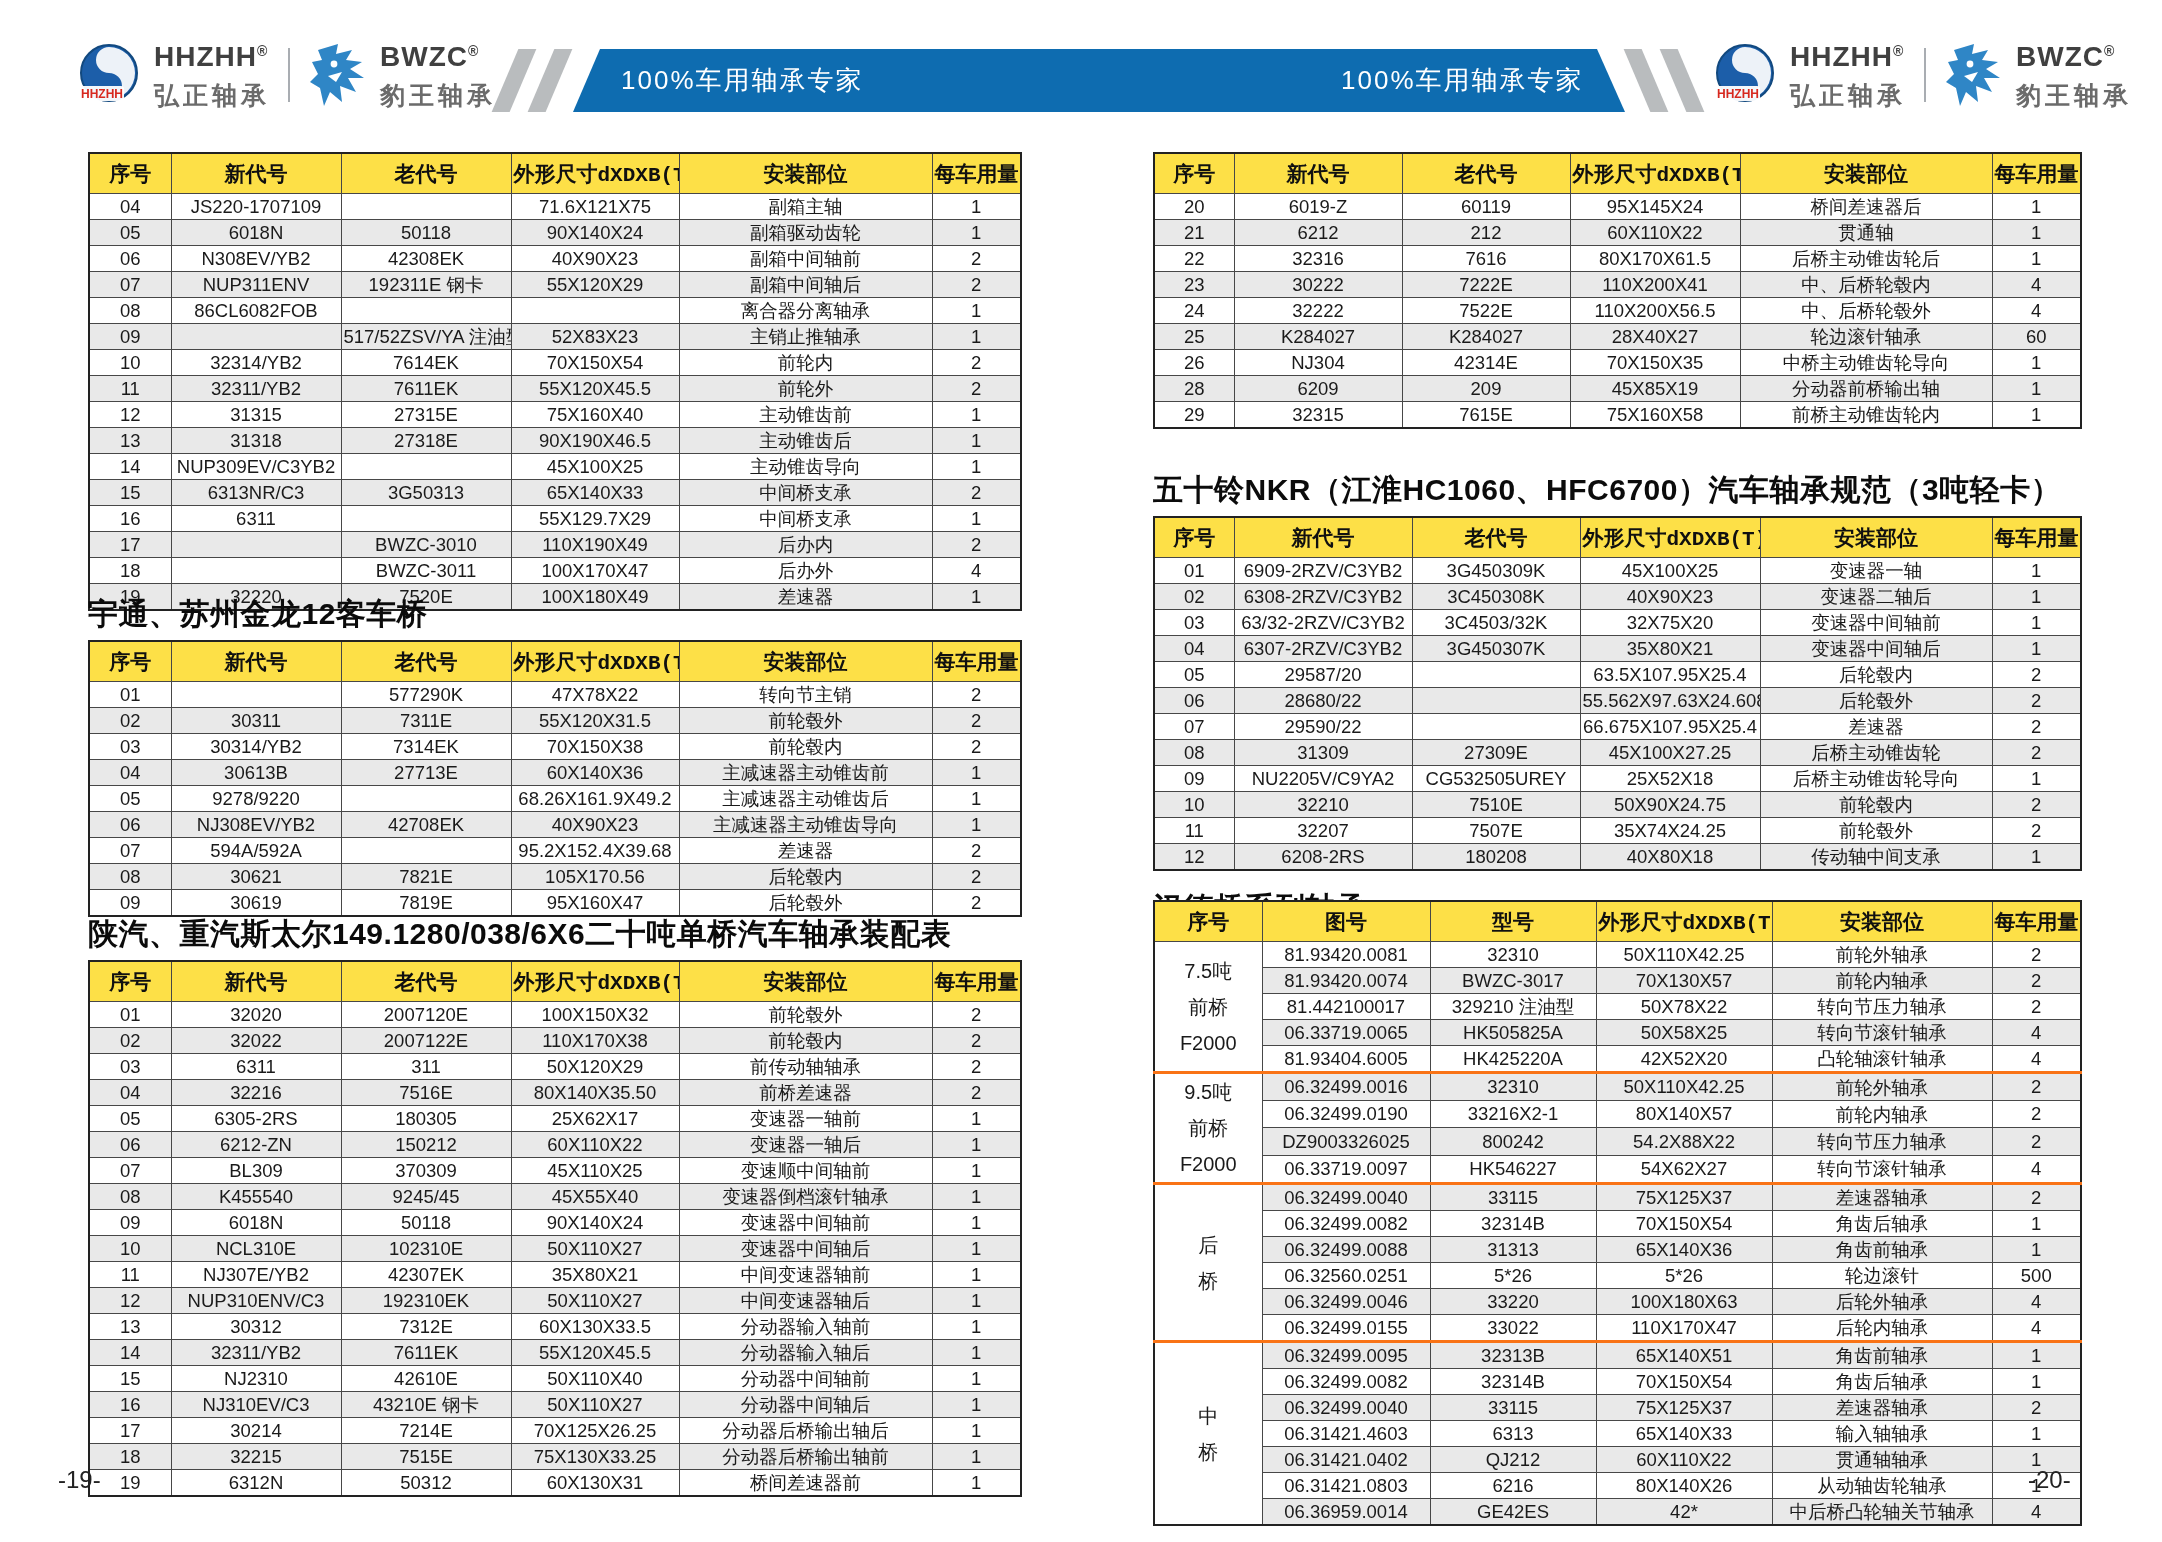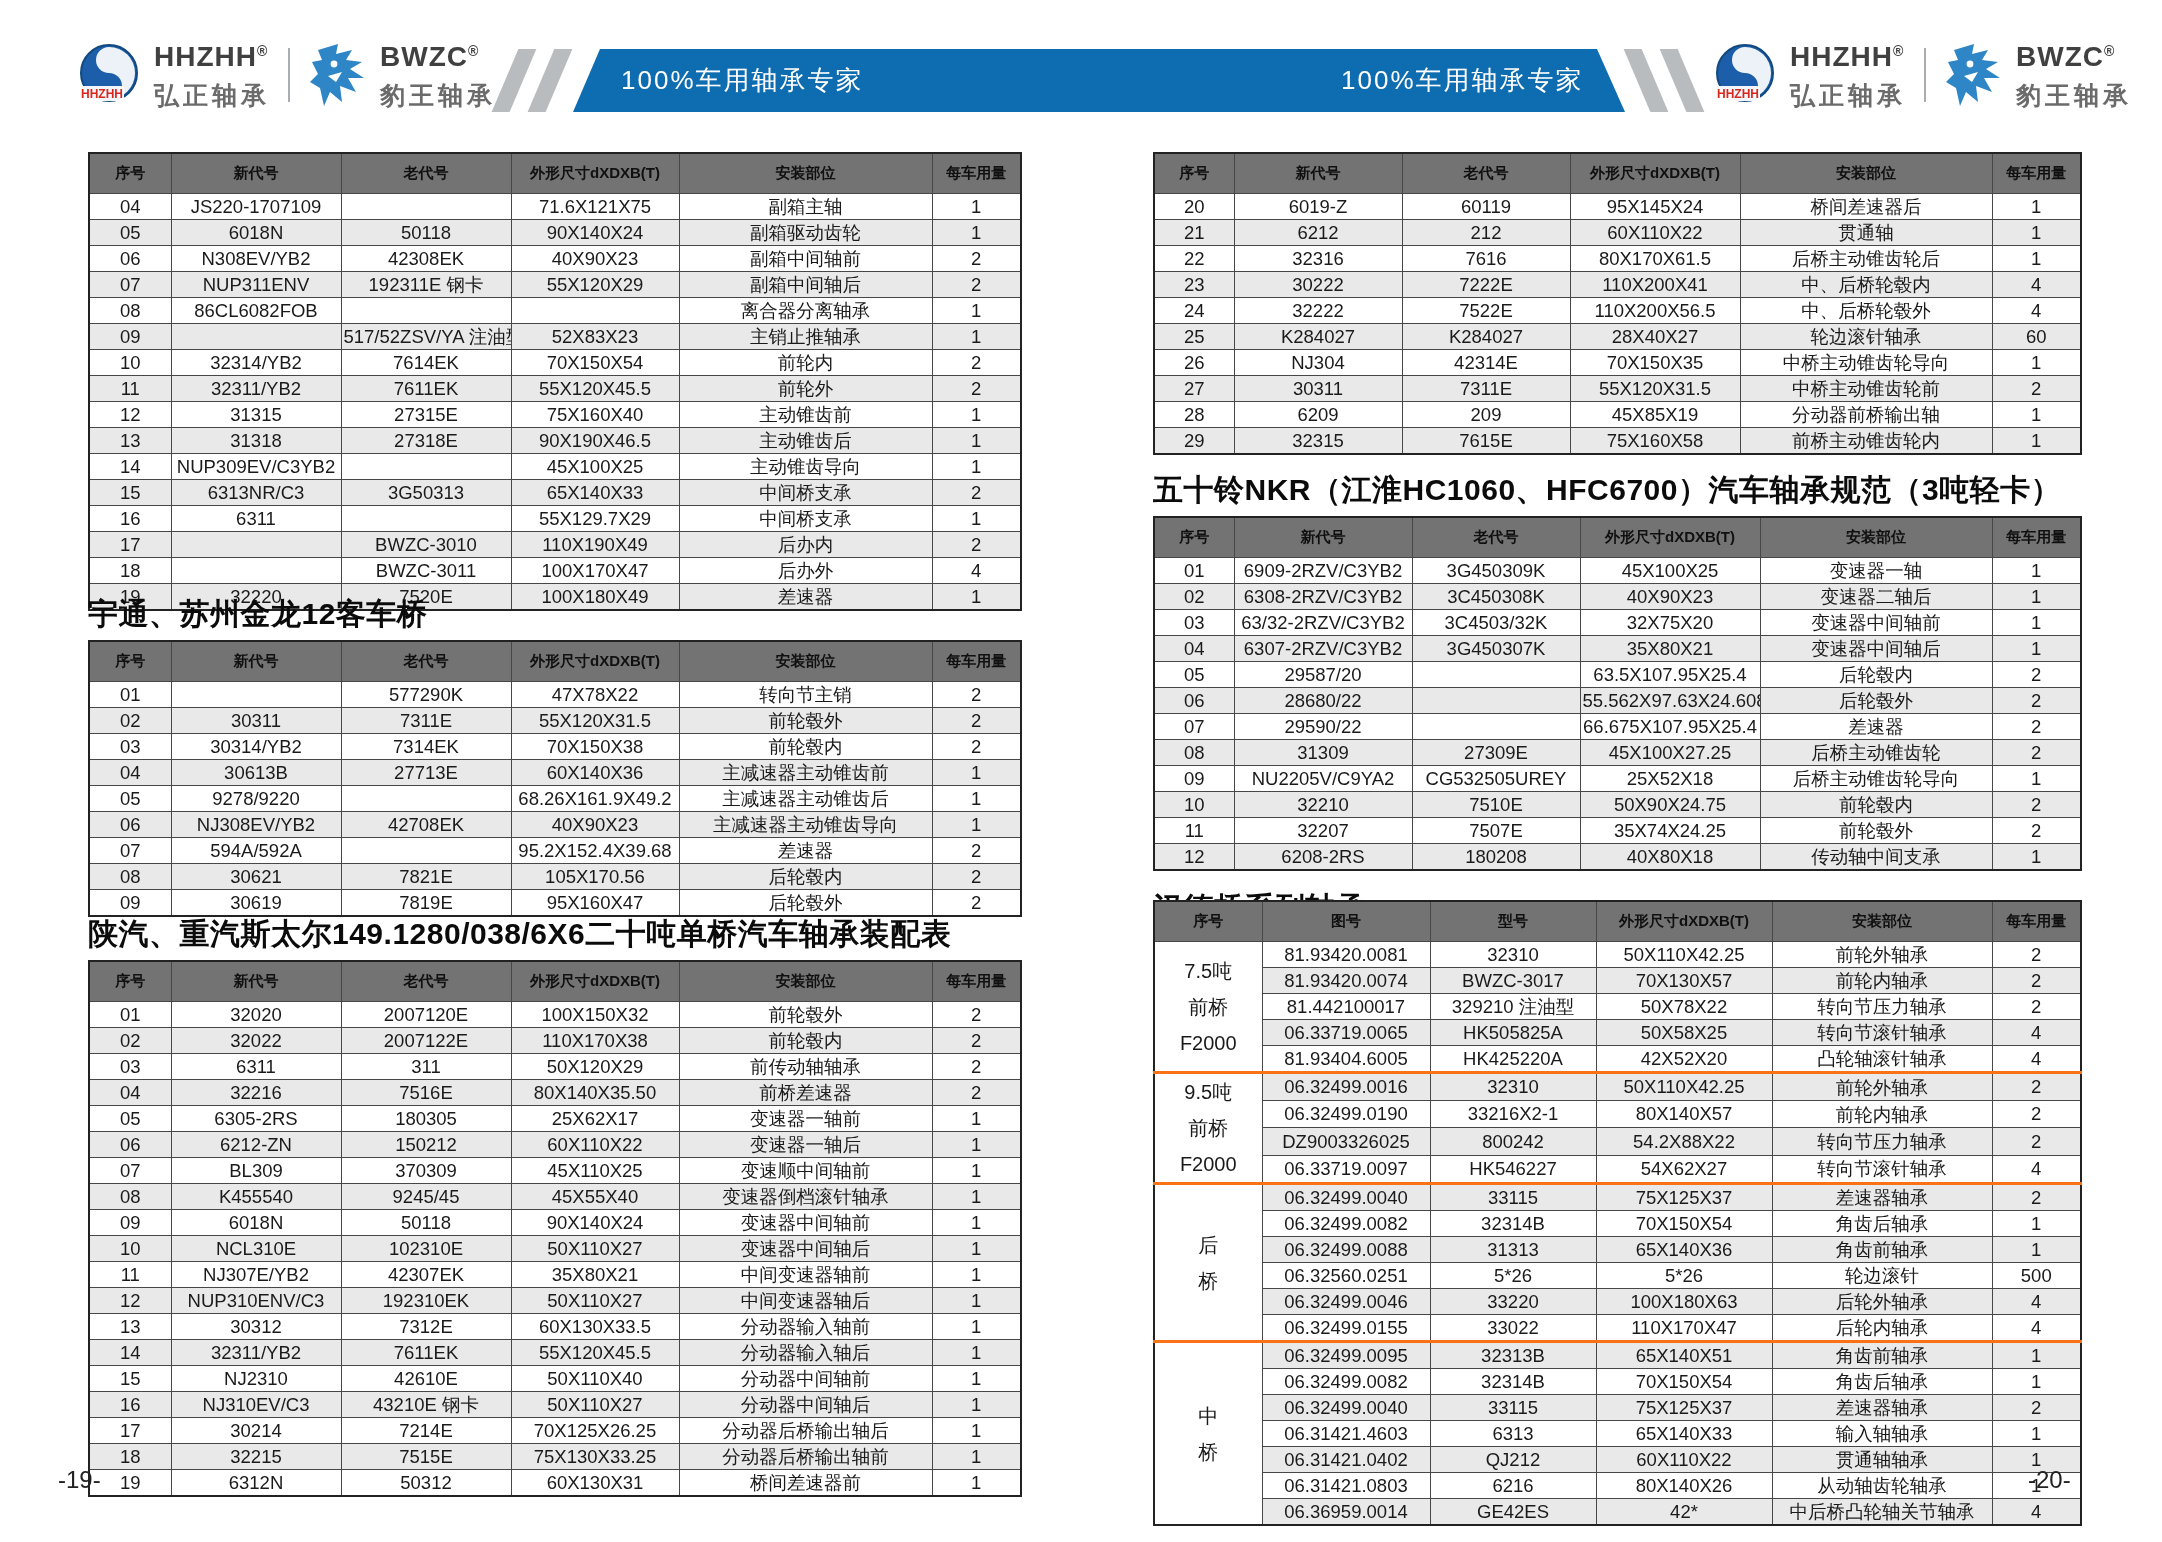--- a/index.html
+++ b/index.html
@@ -31,22 +31,22 @@
   .logo-svg{width:66px;height:66px;flex:0 0 auto;}
   .leopard-svg{width:60px;height:66px;flex:0 0 auto;}
   .brand-text{display:flex;flex-direction:column;justify-content:center;line-height:1.05;}
   .brand-en{color:#404040;font-weight:bold;font-size:28px;letter-spacing:1px;white-space:nowrap;}
   .brand-en sup{font-size:14px;vertical-align:super;}
   .brand-cn{color:#6b6b6b;font-weight:bold;font-size:25px;letter-spacing:4px;white-space:nowrap;margin-top:10px;}
   .brand-sep{width:2px;height:54px;background:#a9adb2;margin:0 6px;}
   
   table{border-collapse:collapse;table-layout:fixed;width:100%;border:2px solid #222;}
   th{
-    background:#737373;color:#101010;font-weight:bold;font-size:15px;
-    height:39px;border:1px solid #474747;padding:0 2px;white-space:nowrap;overflow:hidden;
+    background:#fde047;color:#101010;font-weight:bold;font-size:21px;
+    height:39px;border:1px solid #474747;padding:0 2px;white-space:nowrap;overflow:hidden;font-family:Liberation Mono, monospace;
   }
   td{
     font-size:18.5px;text-align:center;border:1px solid #474747;
     padding:0 2px;white-space:nowrap;overflow:hidden;color:#1a1a1a;
   }
   tbody tr:nth-child(even) td:not(.grp){background:#e9e9e9;}
   tr.group-start td{border-top:3px solid #f97316;}
   .grp{background:#fff;font-size:20px;vertical-align:middle;}
   .grp .lbl-line{line-height:36px;}
   #tbl1 td{height:23.6px;} #tbl2 td{height:24.5px;} #tbl3 td{height:23.8px;}
@@ -625,28 +625,20 @@
       </tr>
       <tr>
         <td>26</td>
         <td>NJ304</td>
         <td>42314E</td>
         <td>70X150X35</td>
         <td>中桥主动锥齿轮导向</td>
         <td>1</td>
       </tr>
       <tr>
-        <td>27</td>
-        <td>30311</td>
-        <td>7311E</td>
-        <td>55X120X31.5</td>
-        <td>中桥主动锥齿轮前</td>
-        <td>2</td>
-      </tr>
-      <tr>
         <td>28</td>
         <td>6209</td>
         <td>209</td>
         <td>45X85X19</td>
         <td>分动器前桥输出轴</td>
         <td>1</td>
       </tr>
       <tr>
         <td>29</td>
         <td>32315</td>

